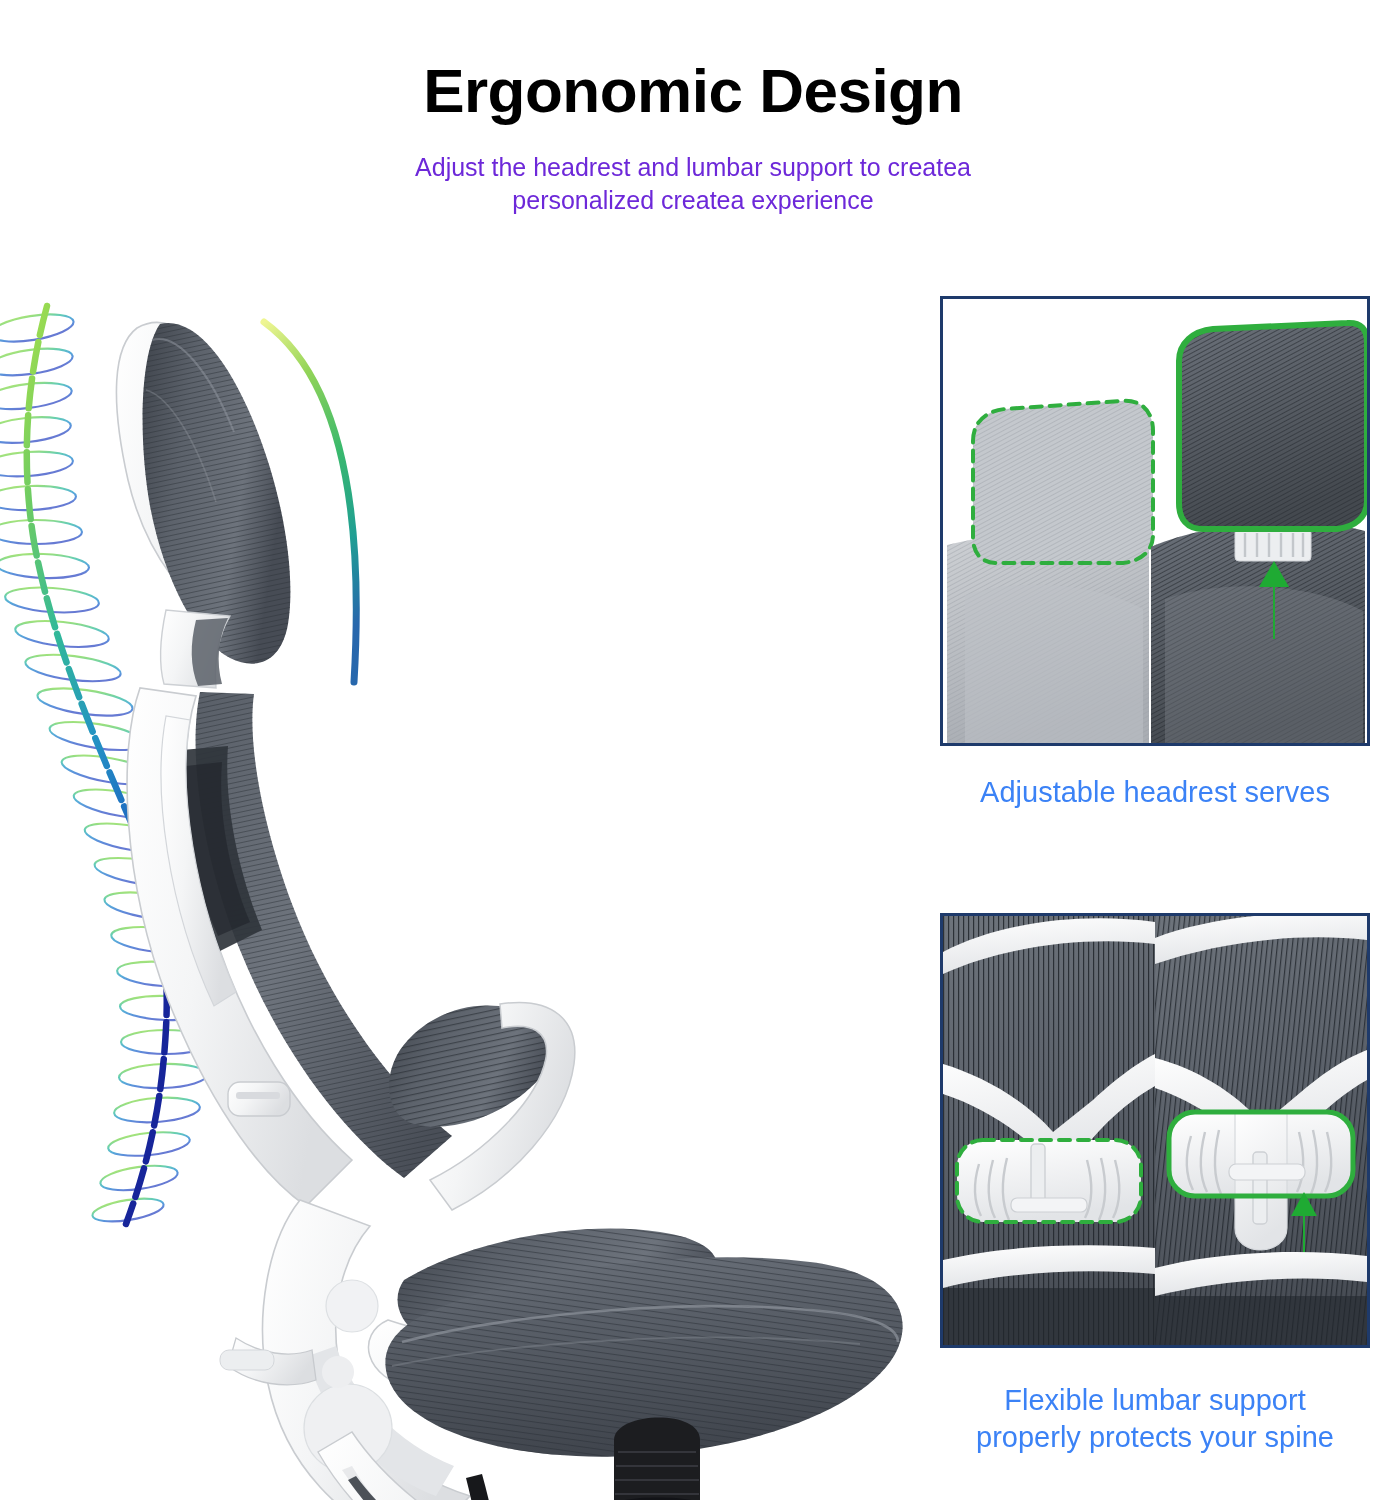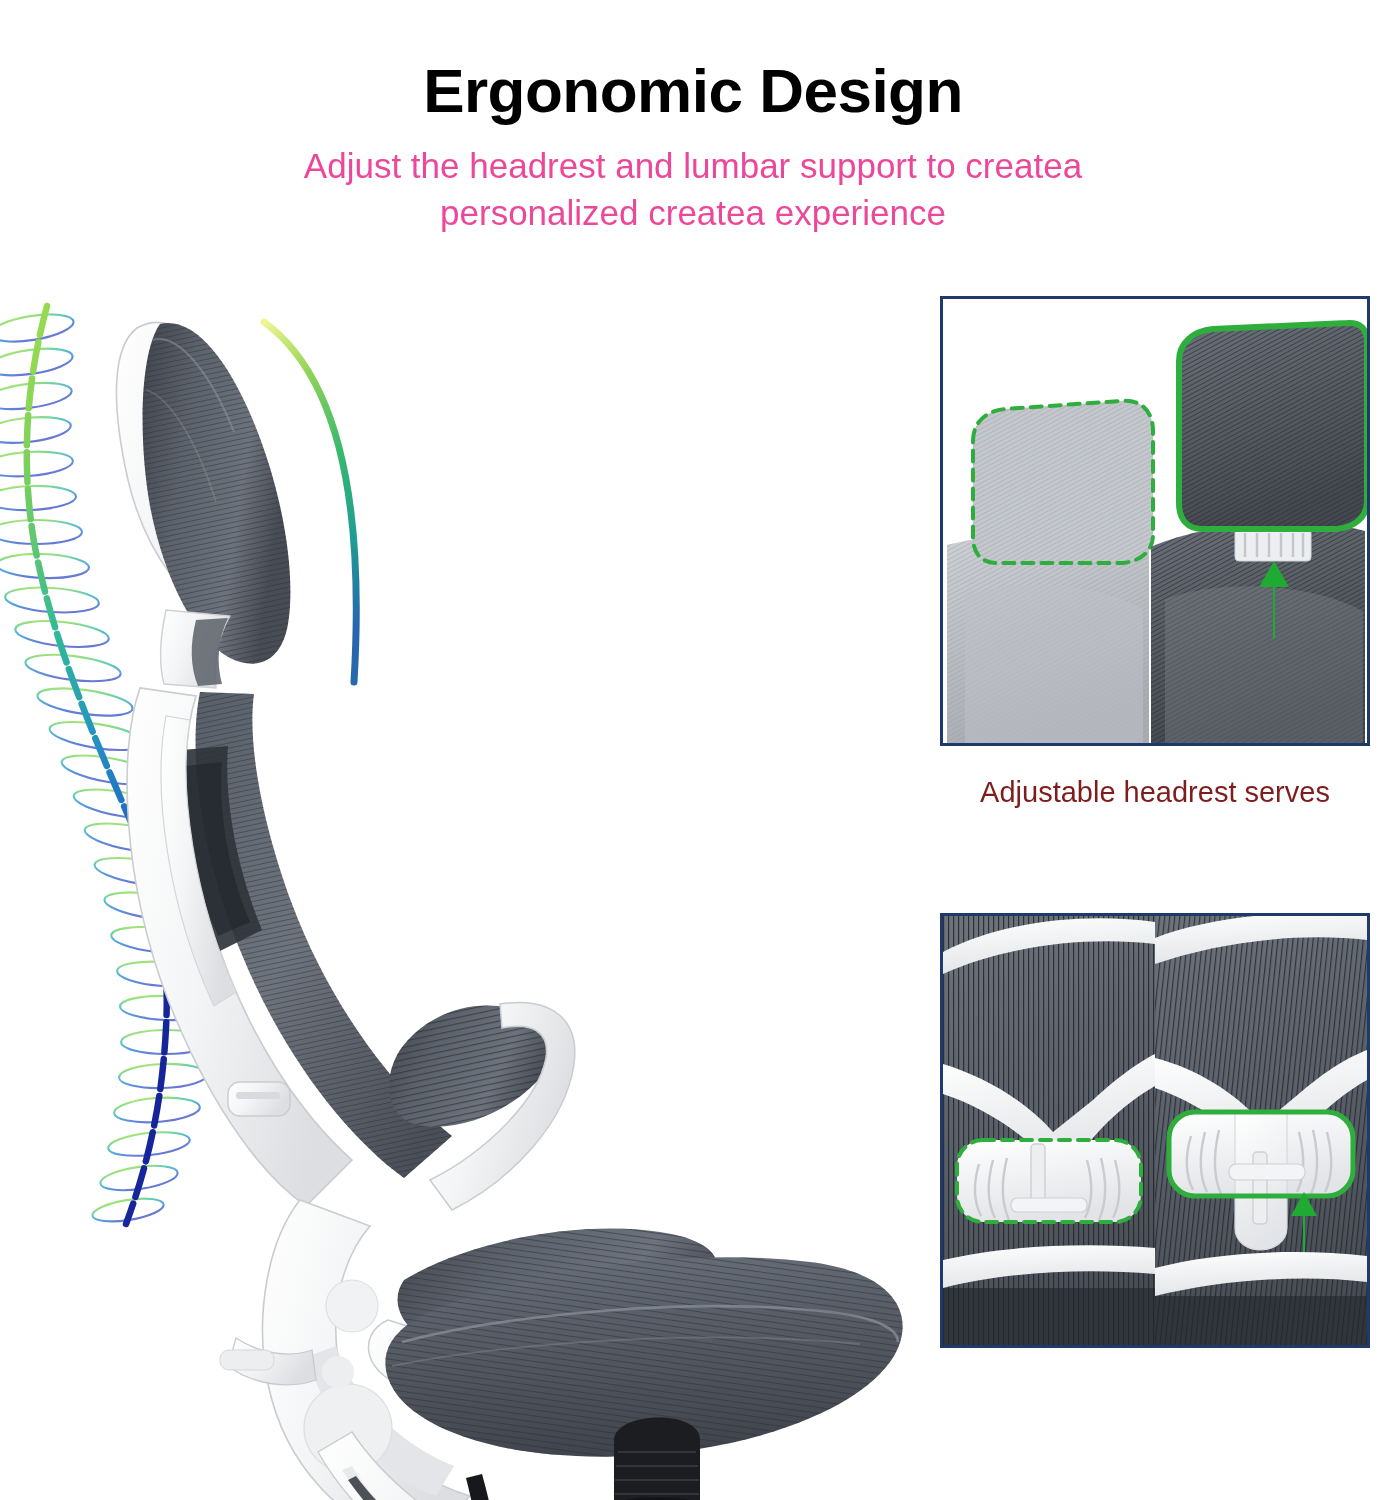--- a/index.html
+++ b/index.html
@@ -29,27 +29,27 @@
     margin: 0;
     padding-top: 58px;
     font-family: "Liberation Sans", sans-serif;
     font-size: 62px;
     font-weight: bold;
     letter-spacing: -0.5px;
     line-height: 1.05;
     color: #000;
   }
   #subtitle {
-    margin: 0 auto;
+    margin: 8px auto;
     padding-top: 20px;
     width: 1000px;
-    font-size: 35px;
+    font-size: 25px;
     font-weight: 400;
     line-height: 1.33;
-    color: #ec4899;
+    color: #6d28d9;
   }
 
   
   #left-stage {
     position: absolute;
     left: 0;
     top: 280px;
     width: 930px;
     height: 1220px;
   }
@@ -81,21 +81,21 @@
   #panel-lumbar  { top: 617px; height: 435px; }
   .panel-figure { display: block; width: 100%; height: 100%; }
 
   .feature-caption {
     position: absolute;
     left: -6px;
     width: 442px;
     text-align: center;
     font-size: 29px;
     line-height: 1.28;
-    color: #7f1d1d;
+    color: #3b82f6;
   }
   #caption-headrest { top: 478px; }
   #caption-lumbar  { top: 1086px; }
   .cap-line { display: block; }
 </style>
 </head>
 <body>
 
 <div id="header">
   <h1 id="title">Ergonomic Design</h1>
@@ -507,13 +507,17 @@
         </g>
 
         <path d="M212 352 C 272 336, 356 332, 424 340 L 424 366
                  C 356 358, 278 364, 212 380 Z" fill="url(#lbWhite)"></path>
         <rect x="212" y="380" width="212" height="49" fill="#31363d"></rect>
         <rect x="212" y="380" width="212" height="49" fill="url(#lbRibTilt)"></rect>
       </g>
     </svg>
   </div>
 
+  <div id="caption-lumbar" class="feature-caption">
+    <span class="cap-line">Flexible lumbar support</span>
+    <span class="cap-line">properly protects your spine</span>
+  </div>
 </div>
 
 </body></html>

